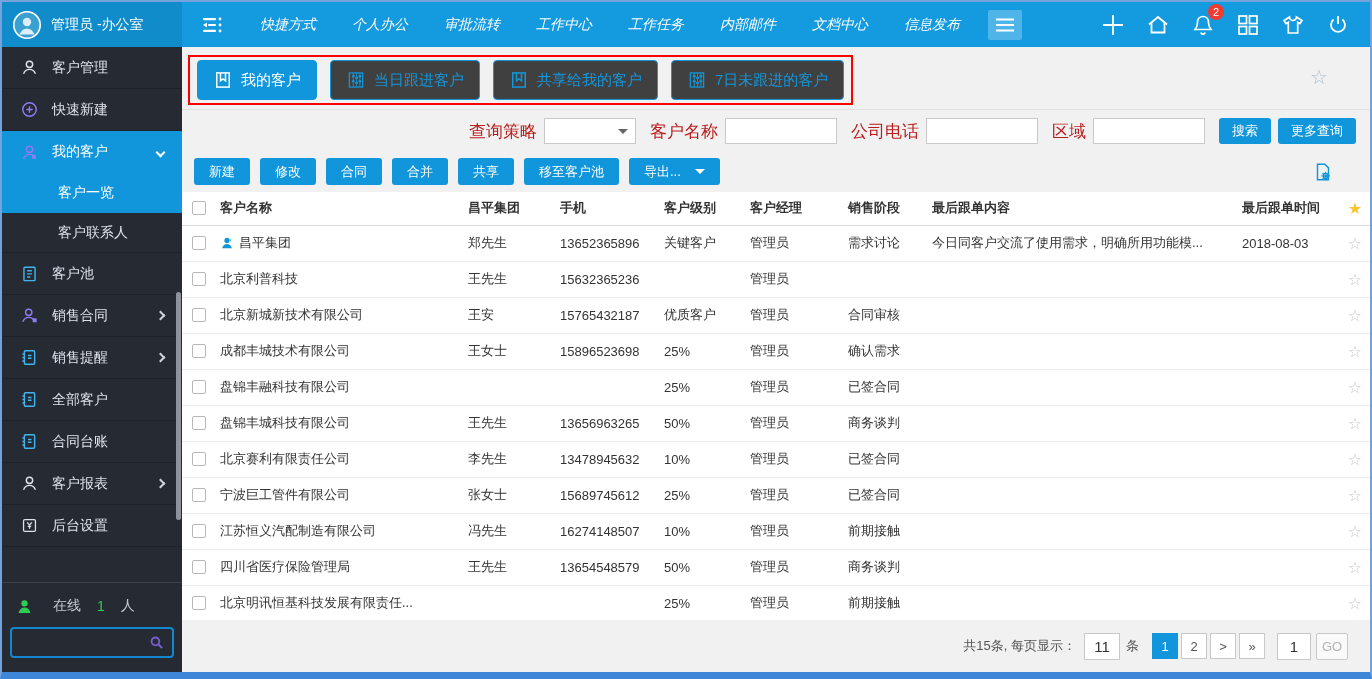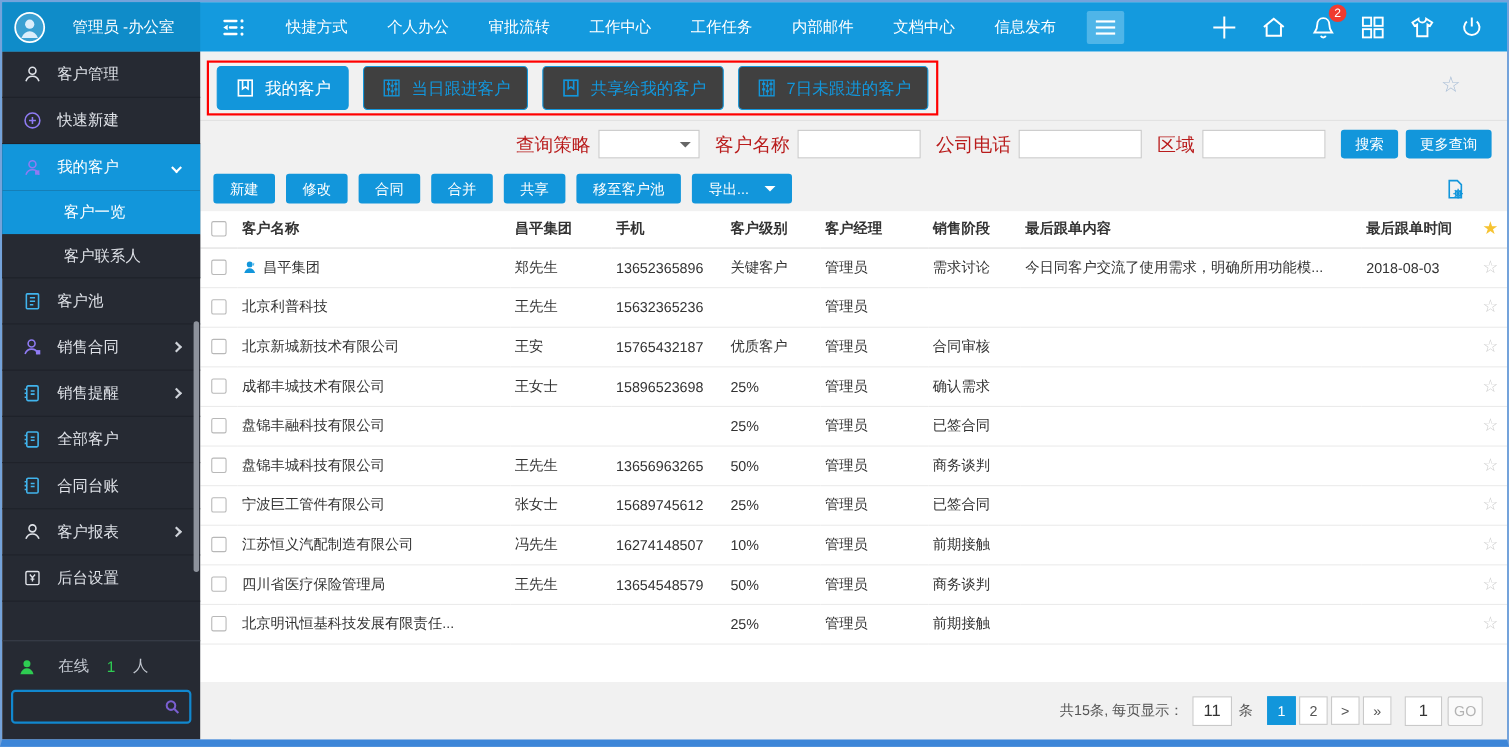--- a/index.html
+++ b/index.html
@@ -3,24 +3,24 @@
 <meta charset="utf-8">
 <style>
   * { box-sizing: border-box; margin: 0; padding: 0; }
   html,body { width:1372px; height:679px; overflow:hidden; }
   body { font-family:"Liberation Sans","DejaVu Sans",sans-serif; background:#fff; }
 
   .window { width:1372px; height:679px; border:2px solid #74a3db; border-bottom:7px solid #3d86d8; display:flex; flex-direction:column; background:#fff; }
 
   
   .topbar { height:45px; background:#149ade; display:flex; align-items:center; flex-shrink:0; }
-  .topbar-left { width:180px; height:100%; background:#0f8cc9; display:flex; align-items:center; padding:0 10px; gap:24px; flex-shrink:0; }
+  .topbar-left { width:180px; height:100%; background:#0f8cc9; display:flex; align-items:center; padding:0 10px; gap:9px; flex-shrink:0; }
   .user-name { color:#fff; font-size:14px; white-space:nowrap; }
   .collapse-btn { margin:0 16px 0 20px; display:flex; cursor:pointer; }
-  .nav { display:flex; align-items:center; height:100%; }
+  .nav { display:flex; align-items:center; height:100%;font-style:italic; }
   .nav-item { color:#fff; font-size:14px; padding:0 18px; line-height:45px; cursor:pointer; white-space:nowrap; }
   .hamburger-box { width:34px; height:30px; background:#4fb5e8; border-radius:2px; display:flex; align-items:center; justify-content:center; margin-left:10px; cursor:pointer; }
   .topbar-right { margin-left:auto; display:flex; align-items:center; padding-right:10px; }
   .top-icon { width:45px; display:flex; justify-content:center; position:relative; cursor:pointer; }
   .badge { position:absolute; top:-9px; right:1px; background:#f03b30; color:#fff; font-size:11px; min-width:16px; height:16px; border-radius:8px; display:flex; align-items:center; justify-content:center; padding:0 3px; }
 
   
   .body-wrap { flex:1; display:flex; min-height:0; }
 
   
@@ -475,20 +475,32 @@
                 <td>13656963265</td>
                 <td>50%</td>
                 <td>管理员</td>
                 <td>商务谈判</td>
                 <td></td>
                 <td></td>
                 <td class="cell-star"><span class="row-star">☆</span></td>
               </tr>
               <tr class="data-row">
                 <td class="cell-check"><span class="checkbox"></span></td>
+                <td><span>北京赛利有限责任公司</span></td>
+                <td>李先生</td>
+                <td>13478945632</td>
+                <td>10%</td>
+                <td>管理员</td>
+                <td>已签合同</td>
+                <td></td>
+                <td></td>
+                <td class="cell-star"><span class="row-star">☆</span></td>
+              </tr>
+              <tr class="data-row">
+                <td class="cell-check"><span class="checkbox"></span></td>
                 <td><span>宁波巨工管件有限公司</span></td>
                 <td>张女士</td>
                 <td>15689745612</td>
                 <td>25%</td>
                 <td>管理员</td>
                 <td>已签合同</td>
                 <td></td>
                 <td></td>
                 <td class="cell-star"><span class="row-star">☆</span></td>
               </tr>

